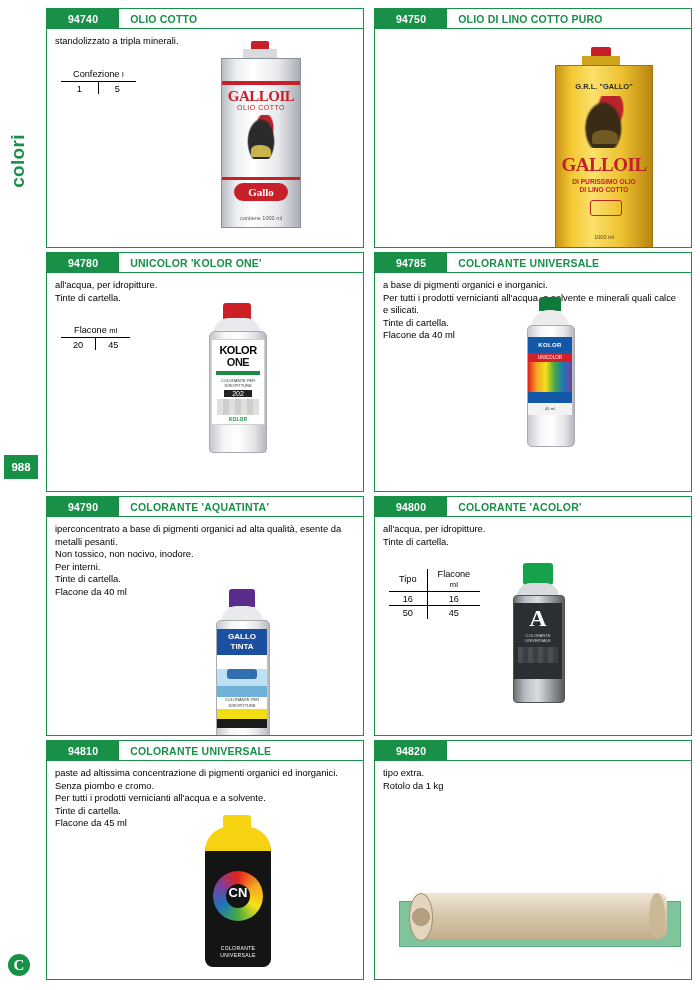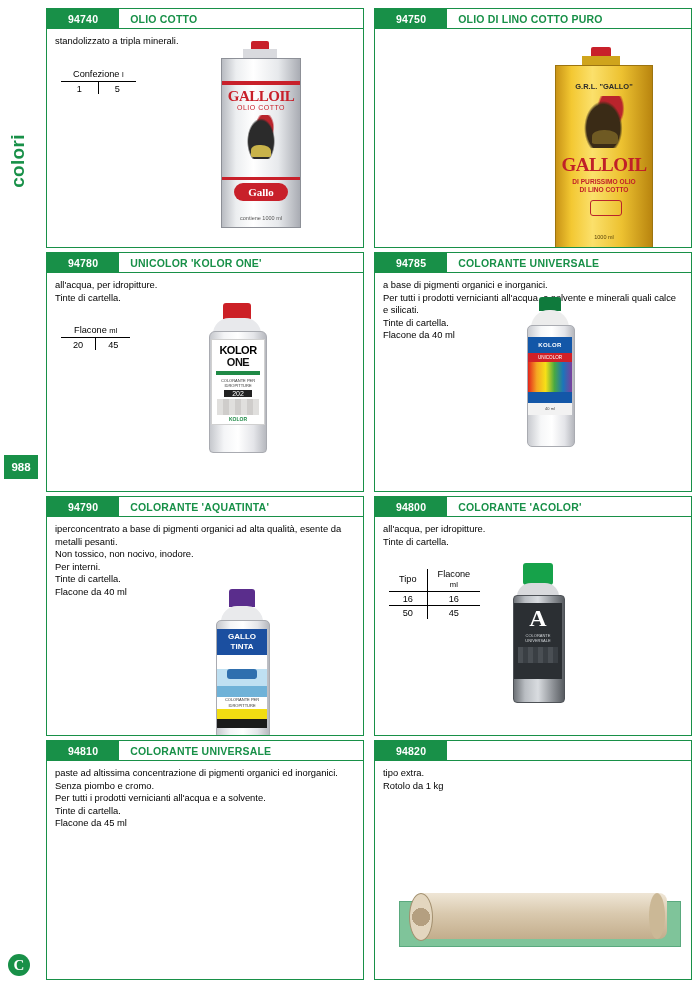--- a/index.html
+++ b/index.html
@@ -506,20 +506,29 @@
     <div class="card-head">
       <div class="code">94810</div>
       <div class="title">COLORANTE UNIVERSALE</div>
     </div>
     <div class="card-body">
       <div class="desc">paste ad altissima concentrazione di pigmenti organici ed inorganici. Senza piombo e cromo.
 Per tutti i prodotti vernicianti all'acqua e a solvente.
 Tinte di cartella.
 Flacone da 45 ml</div>
 
+      <div class="art b-rain">
+        <div class="body"></div>
+        <div class="ytop"></div>
+        <div class="cap"></div>
+        <div class="ring"></div>
+        <div class="cn">CN</div>
+        <div class="t1">COLORANTE</div>
+        <div class="t2">UNIVERSALE</div>
+      </div>
     </div>
   </div>
 
   <div class="card">
     <div class="card-head">
       <div class="code">94820</div>
     </div>
     <div class="card-body">
       <div class="desc">tipo extra.
 Rotolo da 1 kg</div>

